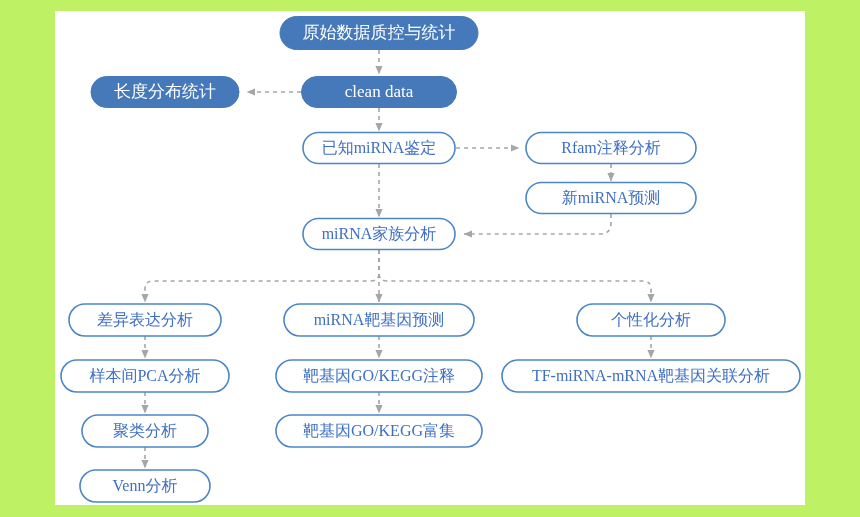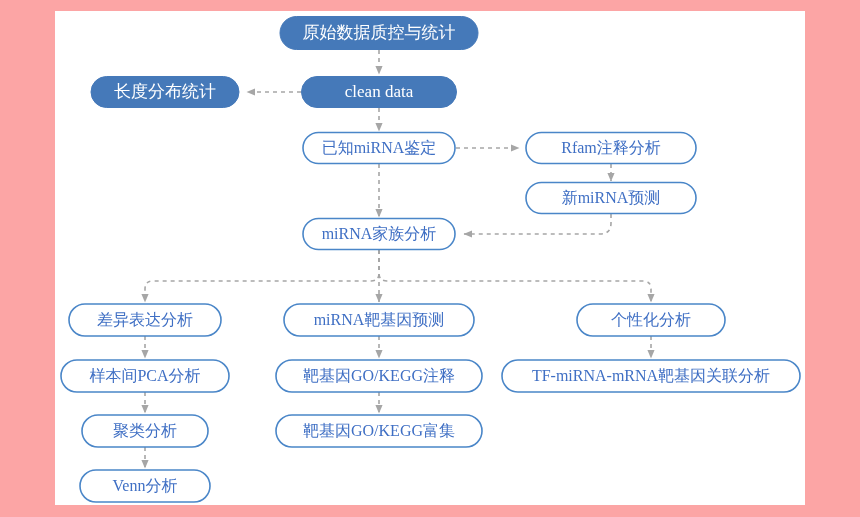--- a/index.html
+++ b/index.html
@@ -5,21 +5,21 @@
   html, body {
     margin: 0;
     padding: 0;
     background: #f4f5f9;
     font-family: "Liberation Sans", sans-serif;
   }
   #page {
     position: relative;
     width: 860px;
     height: 517px;
-    background: #fca5a5;
+    background: #bef264;
     overflow: hidden;
   }
   #card {
     position: absolute;
     left: 55px;
     top: 11px;
     width: 750px;
     height: 494px;
     background: #ffffff;
   }

